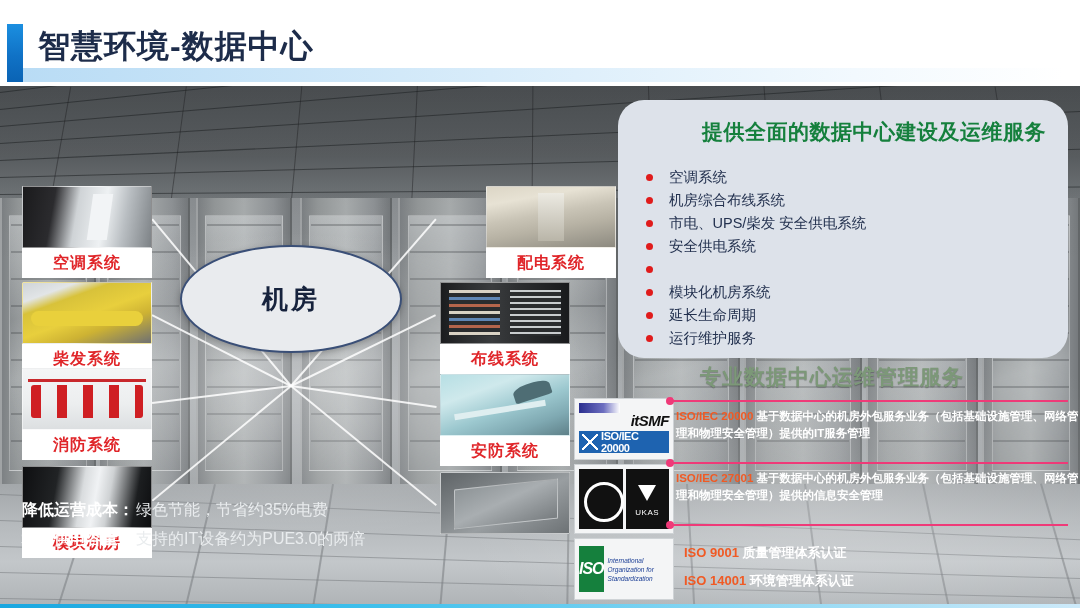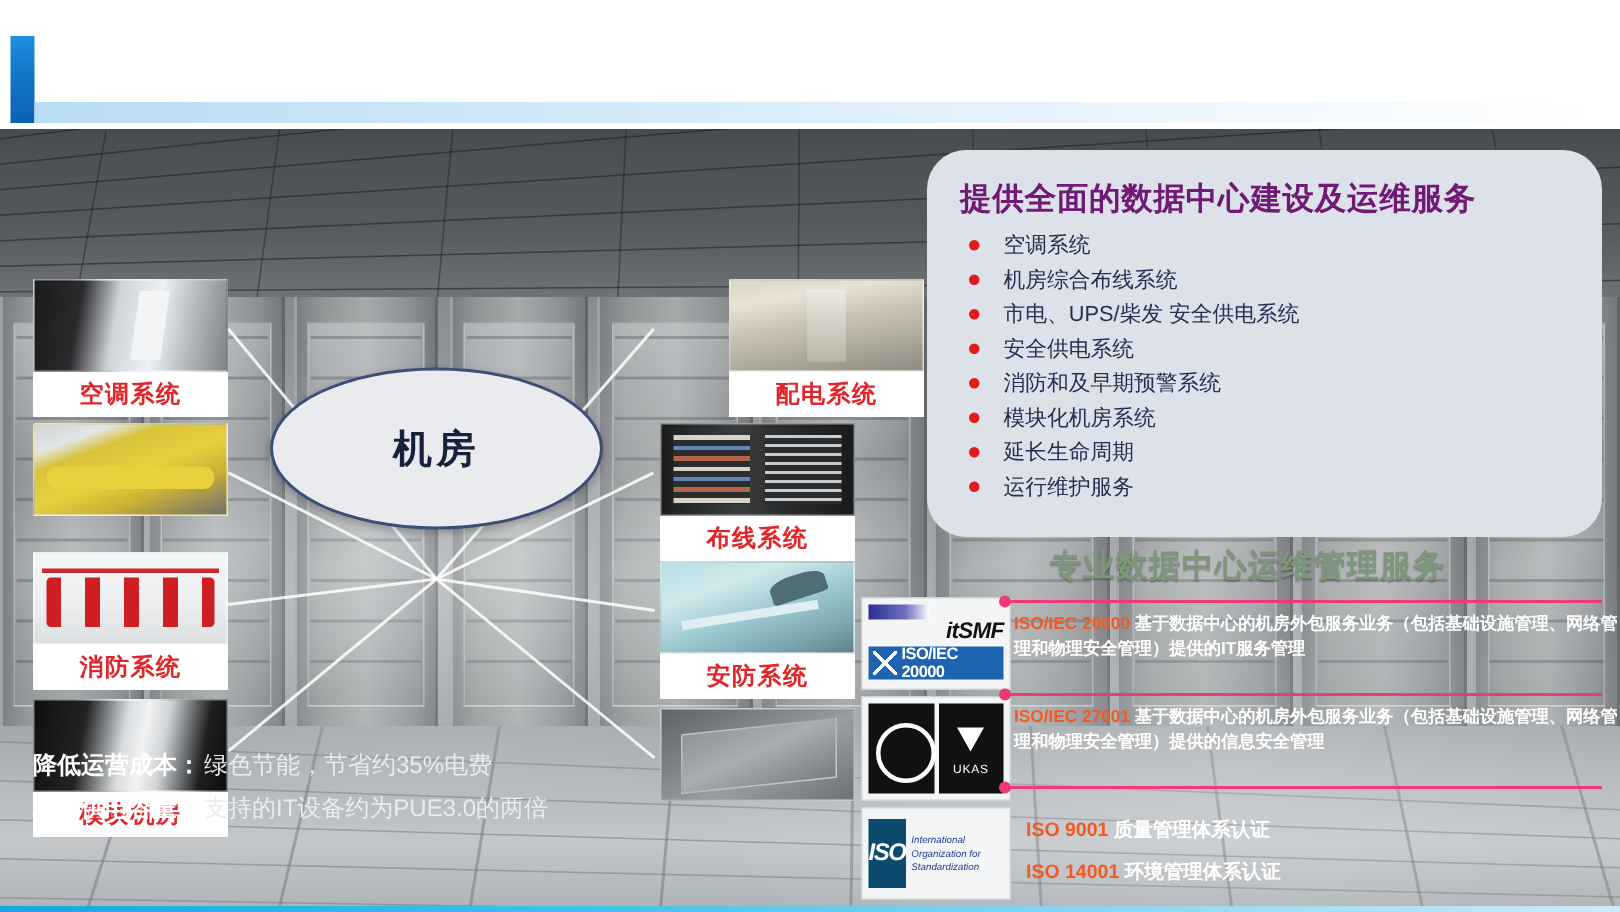--- a/index.html
+++ b/index.html
@@ -137,22 +137,22 @@
     box-shadow:0 2px 6px rgba(0,0,0,.25);
   }
   #hub span { font-size:26px; font-weight:bold; color:#16223c; letter-spacing:3px; }
 
   
   #panel {
     position:absolute; left:618px; top:100px; width:450px; height:258px;
     background:#dde2ea; border-radius:26px; padding:18px 22px 10px 22px;
   }
   #panel h2 {
-    font-size:21px; font-weight:bold; color:#701a75;
-    letter-spacing:.5px; margin-bottom:6px; white-space:nowrap;
+    font-size:21px; font-weight:bold; color:#15803d;
+    letter-spacing:.5px; margin-bottom:20px; white-space:nowrap;text-align:right;
   }
   #panel ul { list-style:none; }
   #panel li {
     display:flex; align-items:center; height:23px;
     font-size:14.5px; color:#23314f; white-space:nowrap;
   }
   #panel li .dot {
     width:7px; height:7px; border-radius:50%; background:#e01b1b;
     margin-left:6px; margin-right:16px; flex:none;
   }
@@ -195,21 +195,21 @@
     content:"UKAS"; position:absolute; left:0; right:0; bottom:12px;
     color:#fff; font-size:8px; text-align:center; letter-spacing:.5px;
   }
   .ukas-r:before {
     content:""; position:absolute; left:50%; top:16px; margin-left:-9px;
     border-left:9px solid transparent; border-right:9px solid transparent;
     border-top:16px solid #fff;
   }
   .iso-logo { display:flex; height:100%; align-items:center; gap:4px; }
   .iso-square {
-    width:40px; height:46px; background:#0c4a6e; color:#fff;
+    width:40px; height:46px; background:#15803d; color:#fff;
     display:flex; align-items:center; justify-content:center;
     font-size:16px; font-weight:bold; font-style:italic; letter-spacing:-1px;
   }
   .iso-sub { font-size:6.5px; line-height:9px; color:#1c3f96; font-style:italic; }
   .cert-line { position:absolute; left:0; width:396px; height:2px; background:#ef3a78; }
   .cert-line:before {
     content:""; position:absolute; left:-6px; top:-3px; width:8px; height:8px;
     border-radius:50%; background:#ef3a78;
   }
   .cert-text { position:absolute; left:4px; width:404px; color:#ffffff; font-size:11.5px; font-weight:bold; line-height:17px; }
@@ -222,20 +222,21 @@
   #benefits .v { font-size:16px; color:#e9ecee; margin-left:2px; }
 </style>
 </head>
 <body>
 
 <div id="slide">
 
   <div id="title-bar">
     <div id="title-accent"></div>
     <div id="title-underline"></div>
+    <div id="title-text">智慧环境-数据中心</div>
   </div>
 
   <div id="photo">
     <div id="ceil">
         <div class="gl" style="left: 0px; top: 6px; width: 1240px; transform: rotate(-7deg);"></div>
         <div class="gl" style="left: 0px; top: 23px; width: 1240px; transform: rotate(-5.9deg);"></div>
         <div class="gl" style="left: 0px; top: 40px; width: 1240px; transform: rotate(-4.8deg);"></div>
         <div class="gl" style="left: 0px; top: 57px; width: 1240px; transform: rotate(-3.7deg);"></div>
         <div class="gl" style="left: 0px; top: 74px; width: 1240px; transform: rotate(-2.6deg);"></div>
         <div class="gl" style="left: 0px; top: 91px; width: 1240px; transform: rotate(-1.5deg);"></div>
@@ -403,20 +404,21 @@
       <div class="conn" style="left: 291px; top: 385px; width: 187.579px; transform: rotate(39.3754deg);"></div>
     </div>
 
   <div id="left-col">
       <div class="card" style="left: 22px; top: 186px;">
         <div class="thumb t-hvac"></div>
         <div class="cap">空调系统</div>
       </div>
       <div class="card" style="left: 22px; top: 282px;">
         <div class="thumb t-diesel"></div>
+        <div class="cap">柴发系统</div>
       </div>
       <div class="card" style="left: 22px; top: 368px;">
         <div class="thumb t-fire"></div>
         <div class="cap">消防系统</div>
       </div>
       <div class="card" style="left: 22px; top: 466px;">
         <div class="thumb t-mod"></div>
         <div class="cap">模块机房</div>
       </div>
     </div>
@@ -457,21 +459,20 @@
         <li>
           <span class="dot" style="background: rgb(224, 27, 27);"></span>
           <span>市电、UPS/柴发 安全供电系统</span>
         </li>
         <li>
           <span class="dot" style="background: rgb(224, 27, 27);"></span>
           <span>安全供电系统</span>
         </li>
         <li>
           <span class="dot" style="background: rgb(224, 27, 27);"></span>
-          <span>消防和及早期预警系统</span>
         </li>
         <li>
           <span class="dot" style="background: rgb(224, 27, 27);"></span>
           <span>模块化机房系统</span>
         </li>
         <li>
           <span class="dot" style="background: rgb(224, 27, 27);"></span>
           <span>延长生命周期</span>
         </li>
         <li>

